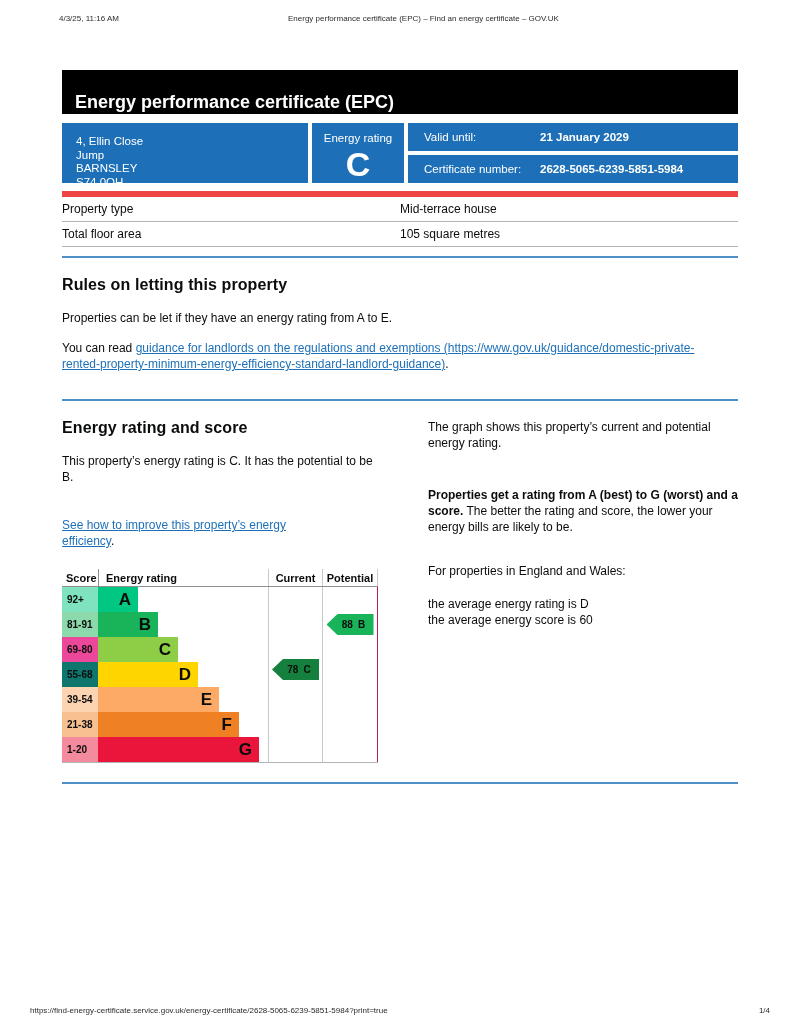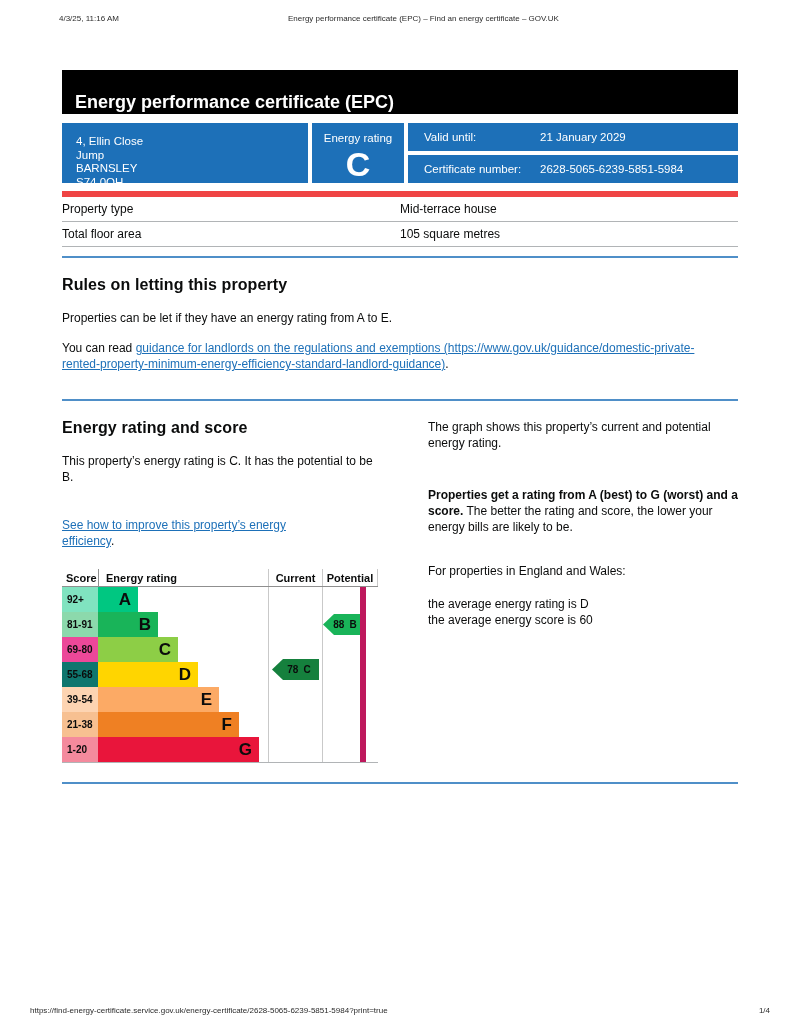--- a/index.html
+++ b/index.html
@@ -23,21 +23,21 @@
   
   .epc-boxes { display:flex; gap:4px; margin-top:9px; height:60px; }
   .box-blue { background:#1d70b8; color:#ffffff; }
   .address-box { width:246px; padding:12px 14px; font-size:11.5px; line-height:13.5px; }
   .rating-box { width:92px; text-align:center; padding-top:9px; }
   .rating-box .rb-label { font-size:11.5px; }
   .rating-box .rb-value { font-size:34px; font-weight:bold; line-height:40px; }
   .right-stack { flex:1; display:flex; flex-direction:column; gap:4px; }
   .kv-box { flex:1; display:flex; align-items:center; padding:0 16px; font-size:11.5px; }
   .kv-label { width:116px; flex:none; }
-  .kv-value { font-weight:normal; }
+  .kv-value { font-weight:bold; }
 
   
   .prop-table { margin-top:8px; border-top:6px solid #ef4444; font-size:12px; }
   .prop-row { display:flex; height:25px; align-items:center; border-bottom:1px solid #b1b4b6; }
   .prop-label { width:338px; flex:none; }
 
   hr.blue { border:none; height:2px; background:#1d70b8; opacity:.78; margin-top:9px; }
   hr.blue.gap-lg { margin-top:27px; }
   hr.blue.gap-end { margin-top:19px; }
 
@@ -66,21 +66,21 @@
   .h-score { width:36px; padding-left:4px; }
   .h-rating { width:170px; padding-left:7px; border-left:1px solid #8f8f8f; }
   .h-current { width:54px; justify-content:center; border-left:1px solid #c9c9c9; }
   .h-potential { width:56px; justify-content:center; border-left:1px solid #c9c9c9; border-right:1px solid #c9c9c9; }
   .crow { display:flex; height:25px; }
   .cscore { width:36px; flex:none; font-size:10px; font-weight:bold; line-height:25px; padding-left:5px; }
   .cbars { width:170px; flex:none; }
   .cbar { height:25px; display:flex; align-items:center; justify-content:flex-end; padding-right:7px; font-size:17px; font-weight:bold; }
   .ccol { flex:none; display:flex; align-items:center; justify-content:center; }
   .cur { width:54px; border-left:1px solid #c9c9c9; }
-  .pot { width:44px; border-left:1px solid #c9c9c9; border-right:6px solid #be185d; }
+  .pot { width:56px; border-left:1px solid #c9c9c9; border-right:1px solid #be185d; }
   .arrow { width:47px; height:21px; clip-path:polygon(0 50%, 11px 0, 100% 0, 100% 100%, 11px 100%);
            display:flex; align-items:center; justify-content:center; gap:5px;
            font-size:10px; font-weight:bold; padding-left:7px; color:#0b0c0c; }
 </style>
 </head>
 <body>
 
 <div class="page">
 
   <div class="print-header">

